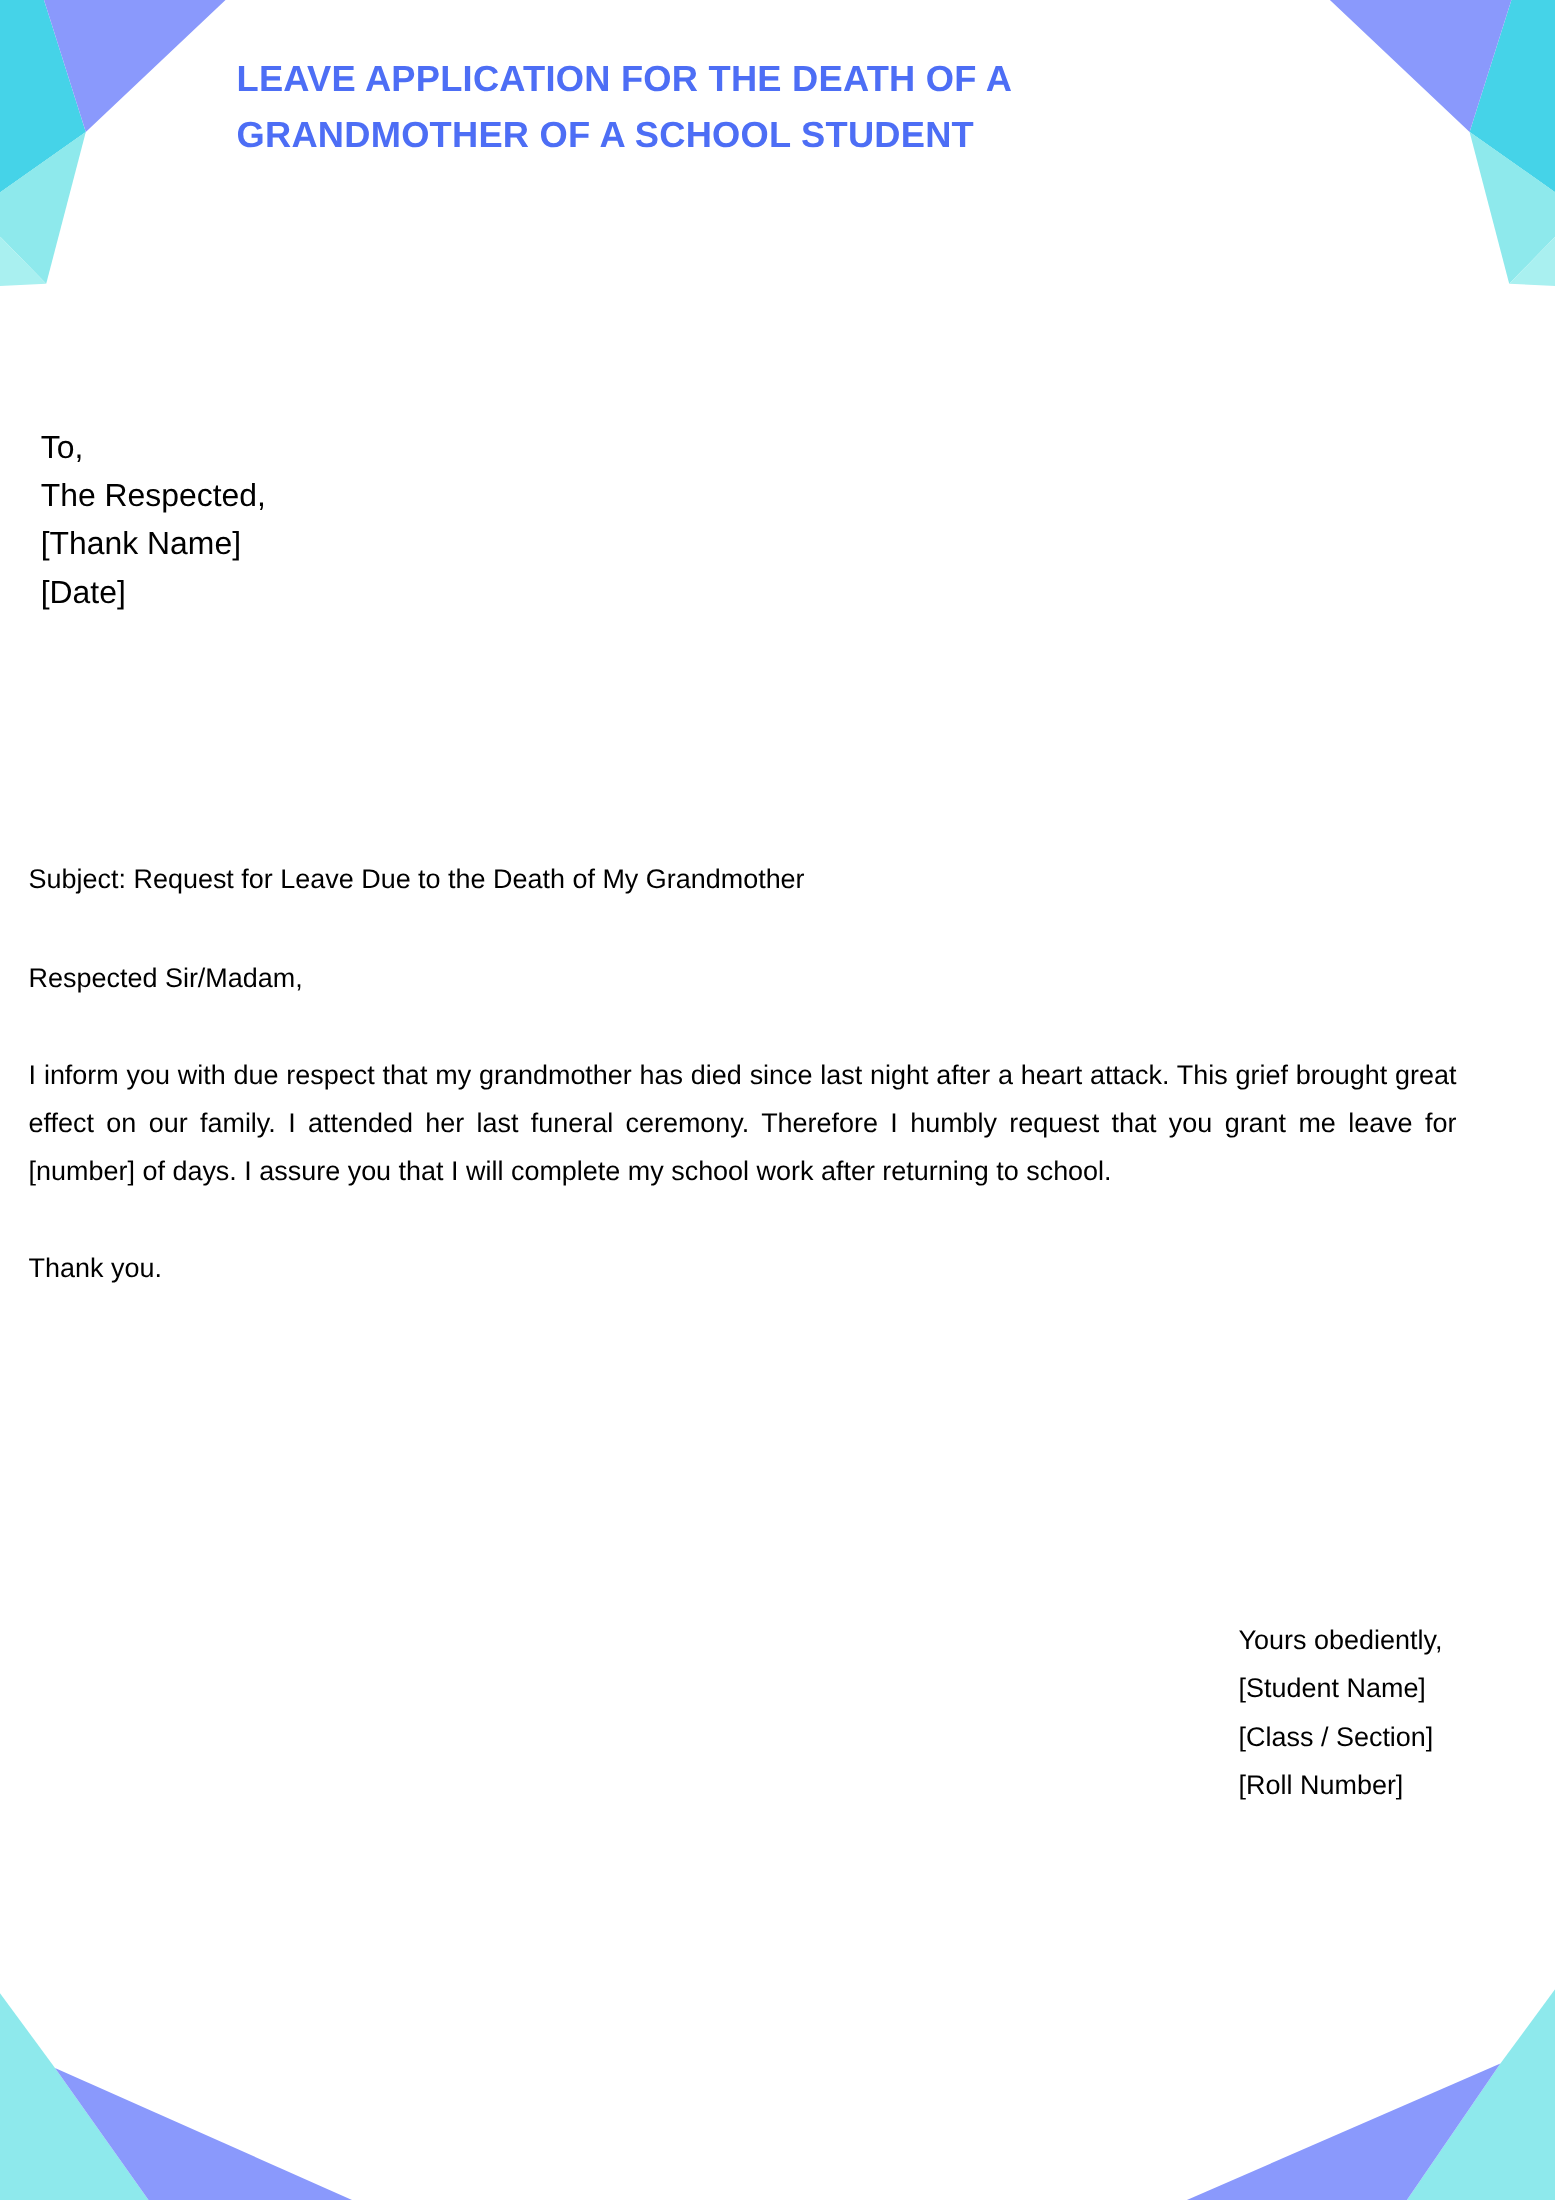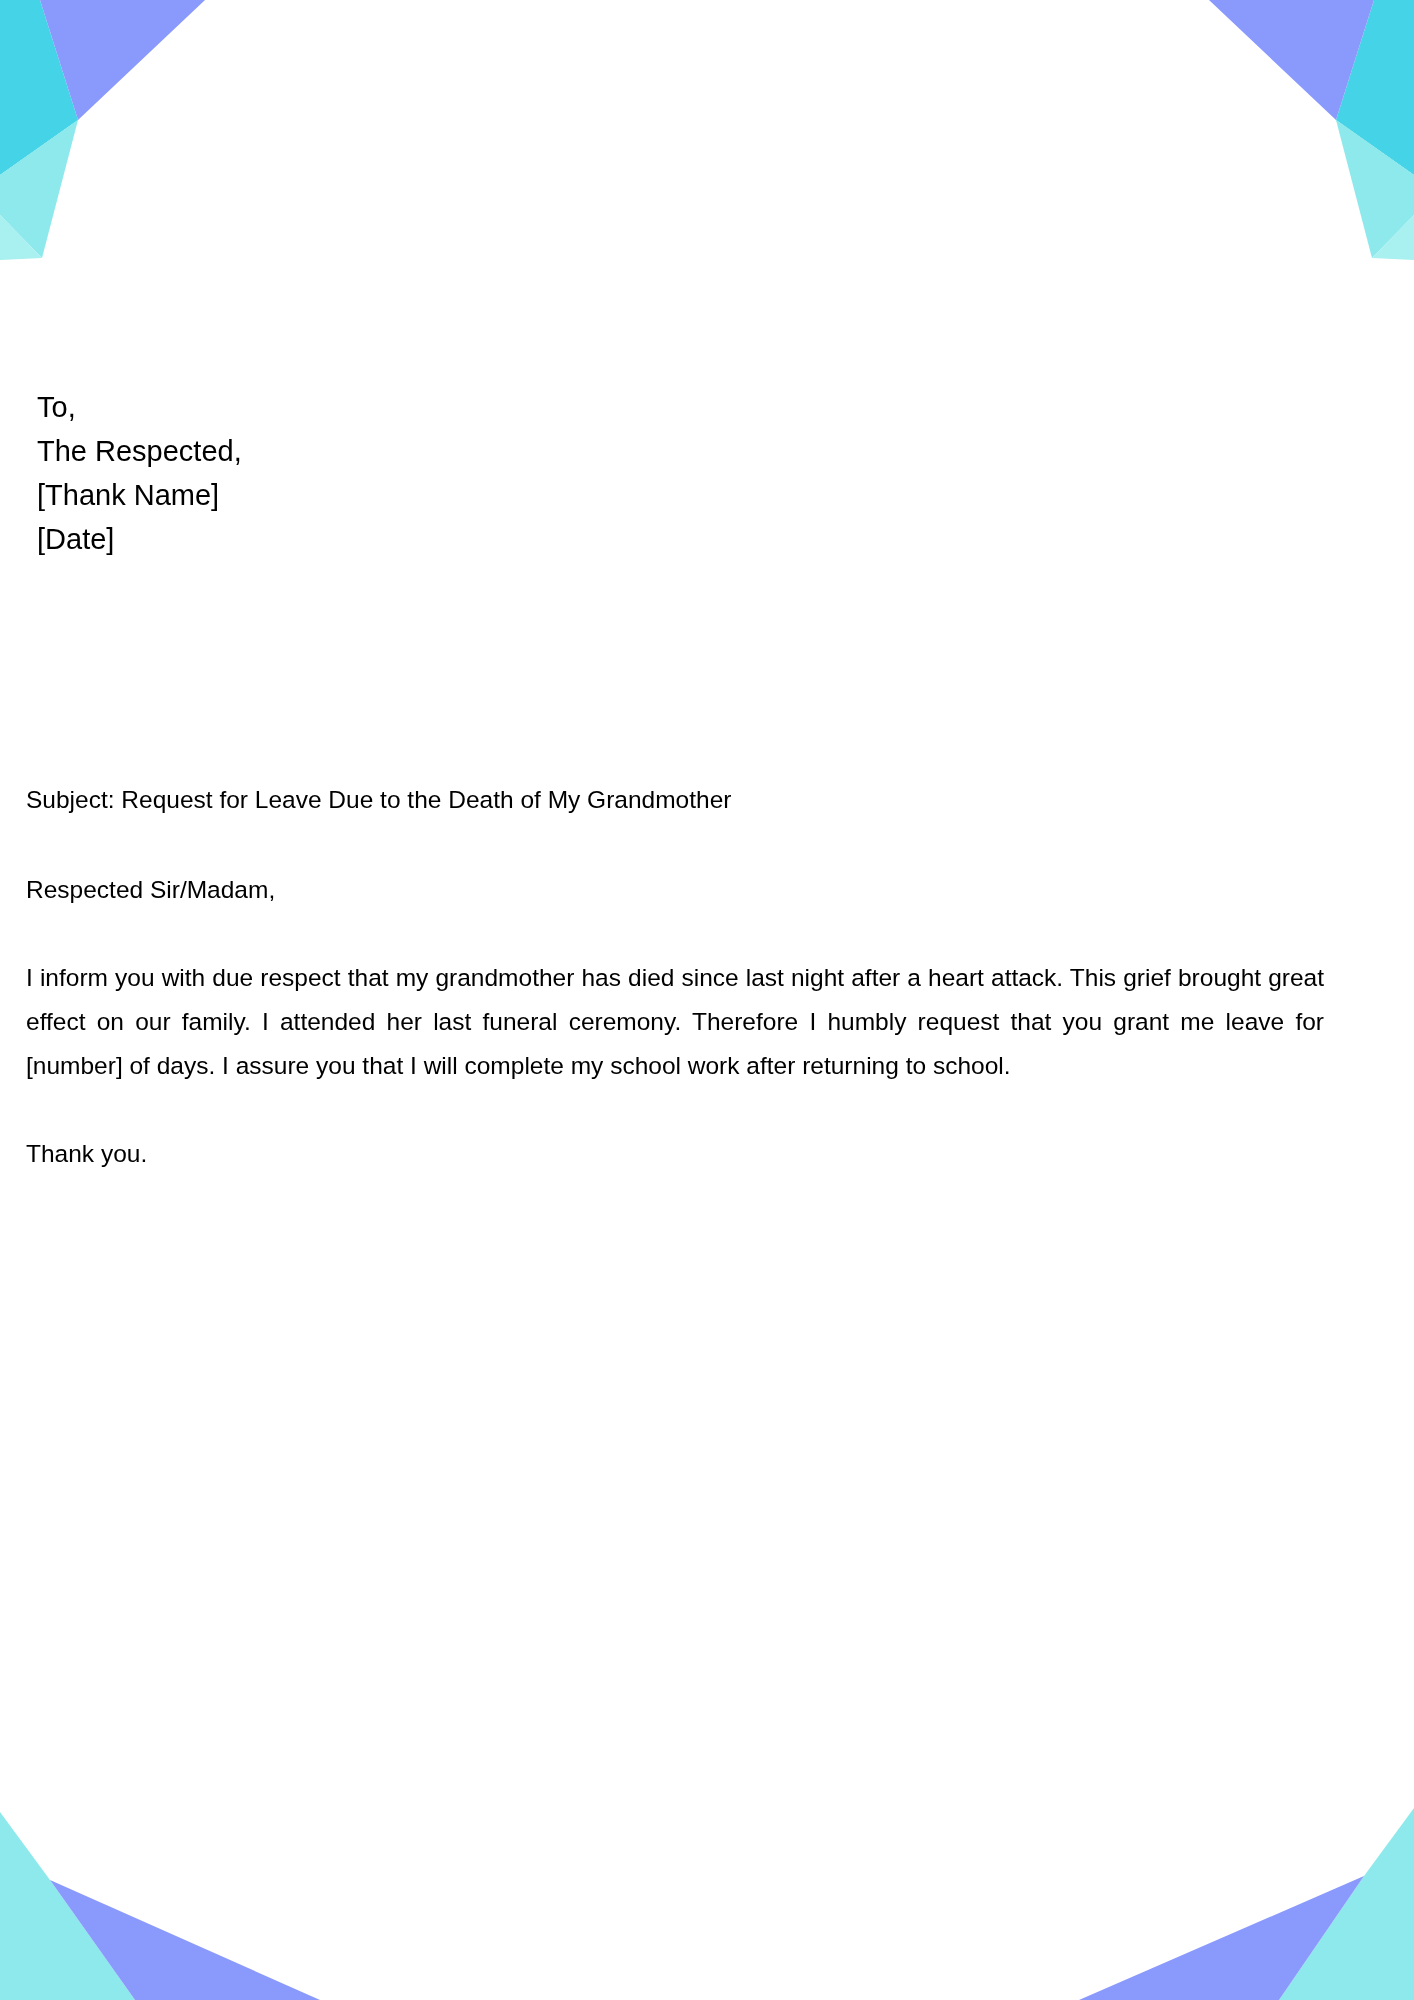--- a/index.html
+++ b/index.html
@@ -111,29 +111,38 @@
   <svg class="corner-art corner-bl" viewBox="0 0 470 200" preserveAspectRatio="none">
     <polygon points="0,12 50,80 135,200 0,200" fill="#8ee9ec"></polygon>
     <polygon points="50,80 320,200 135,200" fill="#8a99fc"></polygon>
   </svg>
 
   <svg class="corner-art corner-br" viewBox="0 0 470 200" preserveAspectRatio="none">
     <polygon points="470,8 420,76 335,200 470,200" fill="#8ee9ec"></polygon>
     <polygon points="420,76 135,200 335,200" fill="#8a99fc"></polygon>
   </svg>
 
+  <div class="title-block">
+    <h1 class="doc-title">LEAVE APPLICATION FOR THE DEATH OF A GRANDMOTHER OF A SCHOOL STUDENT</h1>
+  </div>
 
   <div class="address-block">
     <div class="address-line">To,</div>
     <div class="address-line">The Respected,</div>
     <div class="address-line">[Thank Name]</div>
     <div class="address-line">[Date]</div>
   </div>
 
   <div class="letter-body">
     <p class="subject-line">Subject: Request for Leave Due to the Death of My Grandmother</p>
     <p class="salutation">Respected Sir/Madam,</p>
     <p class="body-paragraph">I inform you with due respect that my grandmother has died since last night after a heart attack. This grief brought great effect on our family. I attended her last funeral ceremony. Therefore I humbly request that you grant me leave for [number] of days. I assure you that I will complete my school work after returning to school.</p>
     <p class="thanks-line">Thank you.</p>
   </div>
 
+  <div class="signature-block">
+    <div class="signature-line">Yours obediently,</div>
+    <div class="signature-line">[Student Name]</div>
+    <div class="signature-line">[Class / Section]</div>
+    <div class="signature-line">[Roll Number]</div>
+  </div>
 
 </div>
 
 </body></html>

